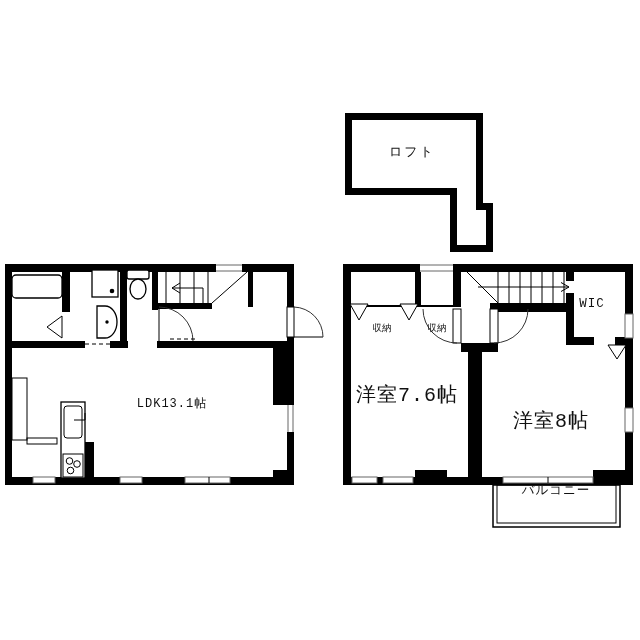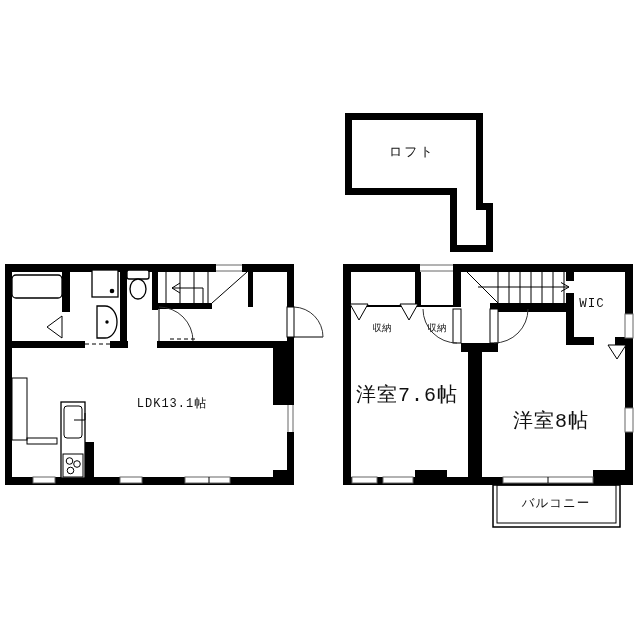--- a/index.html
+++ b/index.html
@@ -195,15 +195,15 @@
 
 </svg>
 
 <div class="lbl lbl-loft" style="left:412px;top:152px;">ロフト</div>
 <div class="lbl lbl-ldk" style="left:172px;top:404px;">LDK13.1帖</div>
 <div class="lbl lbl-closet" style="left:382px;top:289px;">収納</div>
 <div class="lbl lbl-closet" style="left:437px;top:289px;">収納</div>
 <div class="lbl lbl-wic" style="left:592px;top:304px;">WIC</div>
 <div class="lbl lbl-room" style="left:407px;top:396px;">洋室7.6帖</div>
 <div class="lbl lbl-room" style="left:551px;top:402px;margin-top:20px;">洋室8帖</div>
-<div class="lbl lbl-balcony" style="left:556px;top:504px;">バルコニー</div>
+<div class="lbl lbl-balcony" style="left:556px;top:491px;">バルコニー</div>
 
 </div>
 
 </body></html>

